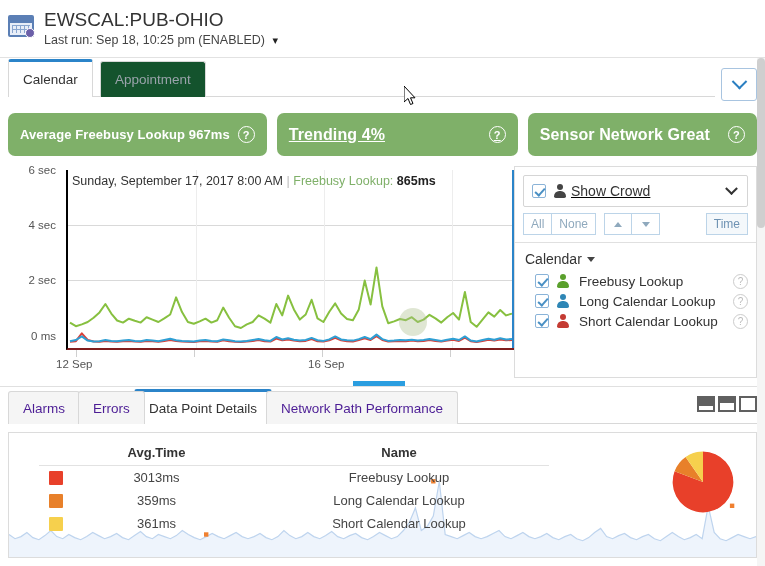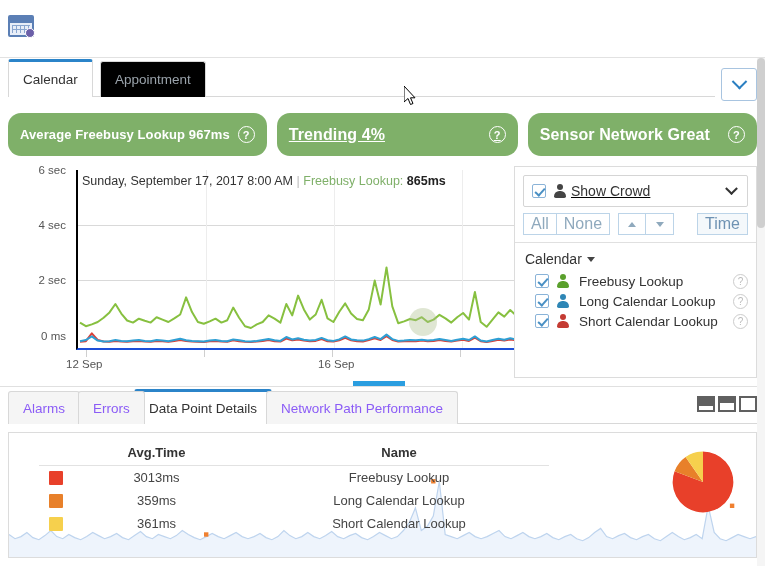--- a/index.html
+++ b/index.html
@@ -58,57 +58,57 @@
 
   
   .tabstrip {
     position:absolute; left:0; top:58px; width:765px; height:47px; background:#fff;
   }
   .tabstrip .line { position:absolute; left:8px; right:50px; bottom:8px; height:1px; background:#d8d8d8; }
   .tab {
     position:absolute; bottom:8px; height:36px; padding:0 14px;
     display:flex; align-items:center; justify-content:center;
     font-size:13.5px; border:1px solid #d8d8d8; border-bottom:none;
-    background:#000000; color:#9aa3ab; cursor:pointer;
+    background:#14532d; color:#9aa3ab; cursor:pointer;
     border-radius:3px 3px 0 0;
   }
   .tab.active { background:#fff; color:#333; border-top:3px solid #2b84c9; height:38px; }
   #tab-calendar { left:8px; }
   #tab-appointment { left:100px; }
   .chev-box {
     position:absolute; right:8px; top:68px; width:36px; height:33px;
     border:1px solid #a8c4e0; border-radius:3px; background:#fff;
     display:flex; align-items:center; justify-content:center; cursor:pointer;
   }
   .chev-box .v { width:11px; height:11px; border-right:2.4px solid #2b7fc1; border-bottom:2.4px solid #2b7fc1;
     transform:rotate(45deg) translate(-2px,-2px); }
 
   
   .banners { position:absolute; left:8px; top:113px; width:749px; height:43px; display:flex; gap:10px; }
   .banner {
-    flex:1 1 0; background:#7fb069; border-radius:13px; color:#fff;
+    flex:1 1 0; background:#7fb069; border-radius:7px; color:#fff;
     display:flex; align-items:center; padding:0 12px; position:relative;
     font-weight:bold; letter-spacing:0.1px; cursor:default;
   }
   #banner-avg { flex:0 0 241px; font-size:13px; }
   #banner-trend { flex:0 0 241px; font-size:16px;text-decoration:underline; }
   #banner-health { flex:1 1 auto; font-size:16px; }
   .banner .lbl { flex:1 1 auto; white-space:nowrap; }
   .qmark {
     flex:0 0 17px; width:17px; height:17px; border:1.5px solid #fff; border-radius:50%;
     display:flex; align-items:center; justify-content:center;
     font-size:11px; font-weight:bold; color:#fff; cursor:pointer; margin-left:8px;
   }
 
   
-  .chartwrap { position:absolute; left:18px; top:160px; width:510px; height:220px;padding-left:48px; }
+  .chartwrap { position:absolute; left:8px; top:160px; width:510px; height:220px;padding-left:48px; }
   .ylab { position:absolute; font-size:11.5px; color:#555; text-align:right; width:48px; }
   .plot {
     position:absolute; left:58px; top:10px; width:448px; height:180px;
-    border-left:2px solid #000; border-bottom:2px solid #1d4ed8; background:#fff; overflow:hidden;
+    border-left:2px solid #000; border-bottom:2px solid #7f1d1d; background:#fff; overflow:hidden;
   }
   .gridline { position:absolute; left:0; right:0; height:1px; background:#d9d9d9; }
   .vgrid { position:absolute; top:0; bottom:0; width:1px; background:#ededed; }
   .tooltip-line {
     position:absolute; left:4px; top:4px; font-size:12.5px; color:#333; white-space:nowrap;
   }
   .tooltip-line .sep { color:#bbb; }
   .tooltip-line .metric { color:#7fb069; }
   .tooltip-line .val { font-weight:bold; color:#222; }
   .cursor-line { position:absolute; top:0; bottom:0; width:3px; background:#2b84c9; }
@@ -137,21 +137,21 @@
   .person { flex:0 0 13px; width:13px; height:14px; position:relative; margin:0 5px 0 7px; }
   .person .hd { position:absolute; left:3.5px; top:0; width:6px; height:6px; border-radius:50%; background:currentColor; }
   .person .bd { position:absolute; left:0.5px; top:6.5px; width:12px; height:7px; border-radius:6px 6px 2px 2px; background:currentColor; }
   .crowd-lbl { flex:1 1 auto; font-size:14px; color:#333; white-space:nowrap; }
   .chev-sm { width:9px;height:9px;border-right:2.2px solid #333;border-bottom:2.2px solid #333;
              transform:rotate(45deg) translate(-2px,-2px); flex:0 0 9px; margin-right:3px;}
 
   .minibar { display:flex; align-items:center; padding:6px 8px 7px 8px; gap:0; }
   .mb {
     height:22px; min-width:28px; padding:0 7px; border:1px solid #bcd4e8; background:#fff;
-    font-size:16px; color:#8fa9bd; display:flex; align-items:center; justify-content:center; cursor:pointer;
+    font-size:12px; color:#8fa9bd; display:flex; align-items:center; justify-content:center; cursor:pointer;
   }
   .mb + .mb { border-left:none; }
   .mb-gap { width:8px; flex:0 0 8px; }
   .mb-spacer { flex:1 1 auto; }
   .mb.more { color:#6e92b3; background:#f4f8fb; border:1px solid #bcd4e8; min-width:42px; }
   .arr-up { width:0;height:0;border-left:4px solid transparent;border-right:4px solid transparent;border-bottom:5px solid #8fa9bd;}
   .arr-dn { width:0;height:0;border-left:4px solid transparent;border-right:4px solid transparent;border-top:5px solid #8fa9bd;}
 
   .sect-div { height:1px; background:#e0e0e0; margin:0; }
   .sect-title { font-size:14px; color:#333; padding:8px 0 4px 10px; display:flex; align-items:center; gap:5px; }
@@ -166,21 +166,21 @@
   
   .split-handle { position:absolute; left:353px; top:381px; width:52px; height:6px; background:#2b9ee0; cursor:row-resize; }
   .split-rule { position:absolute; left:0; top:386px; width:765px; height:1px; background:#e0e0e0; }
 
   
   .btabs { position:absolute; left:0; top:387px; width:765px; height:37px; }
   .btabs .line { position:absolute; left:8px; right:8px; bottom:0; height:1px; background:#d8d8d8; }
   .btab {
     position:absolute; bottom:0; height:33px; padding:0 14px;
     display:flex; align-items:center; font-size:13.5px;
-    border:1px solid #d8d8d8; border-bottom:none; background:#f5f5f5; color:#8b5cf6;
+    border:1px solid #d8d8d8; border-bottom:none; background:#f5f5f5; color:#4c1d95;
     cursor:pointer; border-radius:3px 3px 0 0;
   }
   .btab.active { background:#fff; color:#333; border-top:3px solid #2b84c9; height:35px; }
   #btab-alarms { left:8px; }
   #btab-errors { left:78px; }
   #btab-dpd { left:134px; }
   #btab-npp { left:266px; }
   .winctl { position:absolute; right:8px; top:396px; display:flex; gap:3px; }
   .wbtn { width:18px; height:16px; background:#606060; position:relative; cursor:pointer; }
   .wbtn i { position:absolute; background:#fff; display:block; }
@@ -214,20 +214,27 @@
 
 <div class="app">
 
   <div class="header">
     <div class="hdr-icon">
       <div class="cal-glyph">
           <div class="bar"></div>
           <div class="grid"></div>
           <div class="badge"></div>
         </div>
+    </div>
+    <div class="hdr-text">
+      <div class="hdr-title">EWSCAL:PUB-OHIO</div>
+      <div class="hdr-sub">
+        <span>Last run: Sep 18, 10:25 pm (ENABLED)</span>
+        <span class="caret-dn">▾</span>
+      </div>
     </div>
   </div>
 
   <div class="tabstrip">
     <div class="line"></div>
     <div class="tab active" id="tab-calendar">
       <span>Calendar</span>
     </div>
     <div class="tab" id="tab-appointment">
       <span>Appointment</span>

